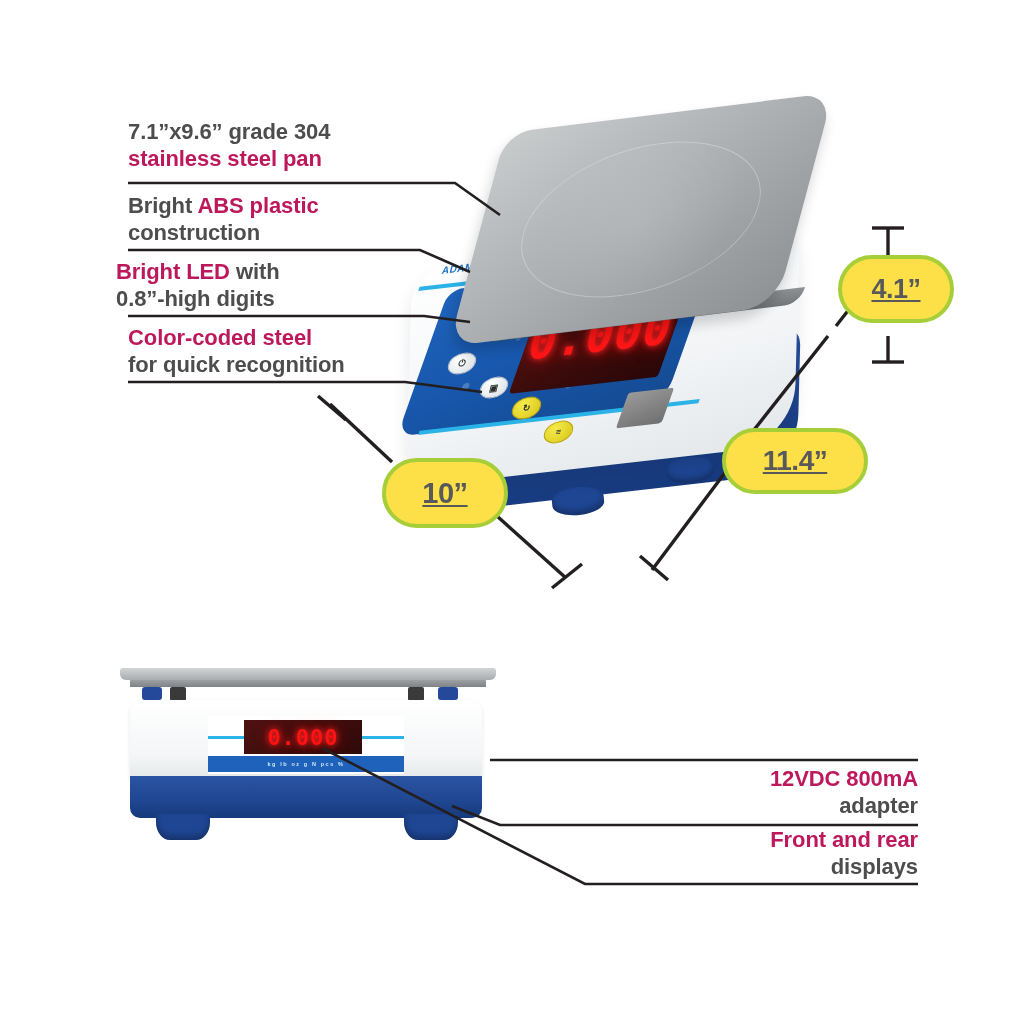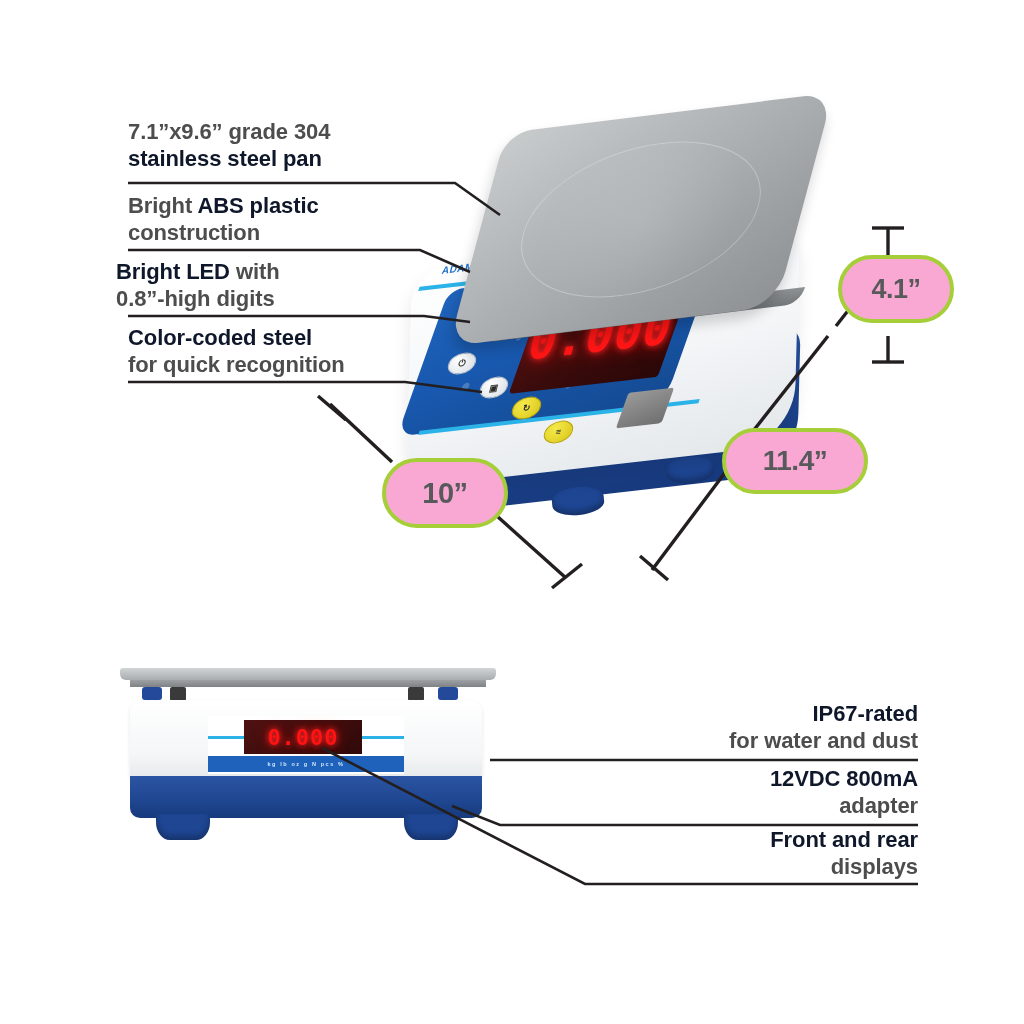--- a/index.html
+++ b/index.html
@@ -12,35 +12,36 @@
   }
   .stage{position:absolute;inset:0;}
   .abs{position:absolute;}
 
   
   .models{left:128px;top:74px;width:300px;}
   .models .m-head{color:#29ABE2;font-size:14.5px;font-weight:bold;line-height:18px;letter-spacing:.1px;}
   .models .m-list{color:#4a4a4a;font-size:14.5px;font-weight:bold;line-height:18px;letter-spacing:.1px;}
 
   .feat{width:340px;font-size:22px;line-height:27px;font-weight:bold;letter-spacing:-.1px;}
-  .feat .blue{color:#0f172a;}
+  .feat .blue{color:#be185d;}
   .feat .dark{color:#4D4D4D;}
   .feat.right{text-align:right;}
 
   svg.lines{position:absolute;left:0;top:0;width:1024px;height:1024px;pointer-events:none;}
 
   
   .pill{
     border:4px solid #A6CE39;
-    background:#f9a8d4;
+    background:#fde047;
     border-radius:40px;
     color:#58595B;
     font-weight:bold;
     display:flex;align-items:center;justify-content:center;
     letter-spacing:-.5px;
+    text-decoration:underline;
   }
 
   
   #scale-top{left:330px;top:95px;width:560px;height:510px;}
 
   
   .body-top{
     position:absolute;left:78px;top:155px;width:390px;height:215px;
     background:linear-gradient(170deg,#ffffff 0%,#f3f5f7 55%,#e3e7ea 100%);
     border-radius:34px 28px 60px 46px;
@@ -306,24 +307,20 @@
   <div class="abs feat" style="left:116px;top:258px;">
     <span class="blue">Bright LED</span><span class="dark"> with</span><br>
     <span class="dark">0.8”-high digits</span>
   </div>
 
   <div class="abs feat" style="left:128px;top:324px;">
     <span class="blue">Color-coded steel</span><br>
     <span class="dark">for quick recognition</span>
   </div>
 
-  <div class="abs feat right" style="left:578px;top:700px;">
-    <span class="blue">IP67-rated</span><br>
-    <span class="dark">for water and dust</span>
-  </div>
 
   <div class="abs feat right" style="left:578px;top:765px;">
     <span class="blue">12VDC 800mA</span><br>
     <span class="dark">adapter</span>
   </div>
 
   <div class="abs feat right" style="left:578px;top:826px;">
     <span class="blue">Front and rear</span><br>
     <span class="dark">displays</span>
   </div>

